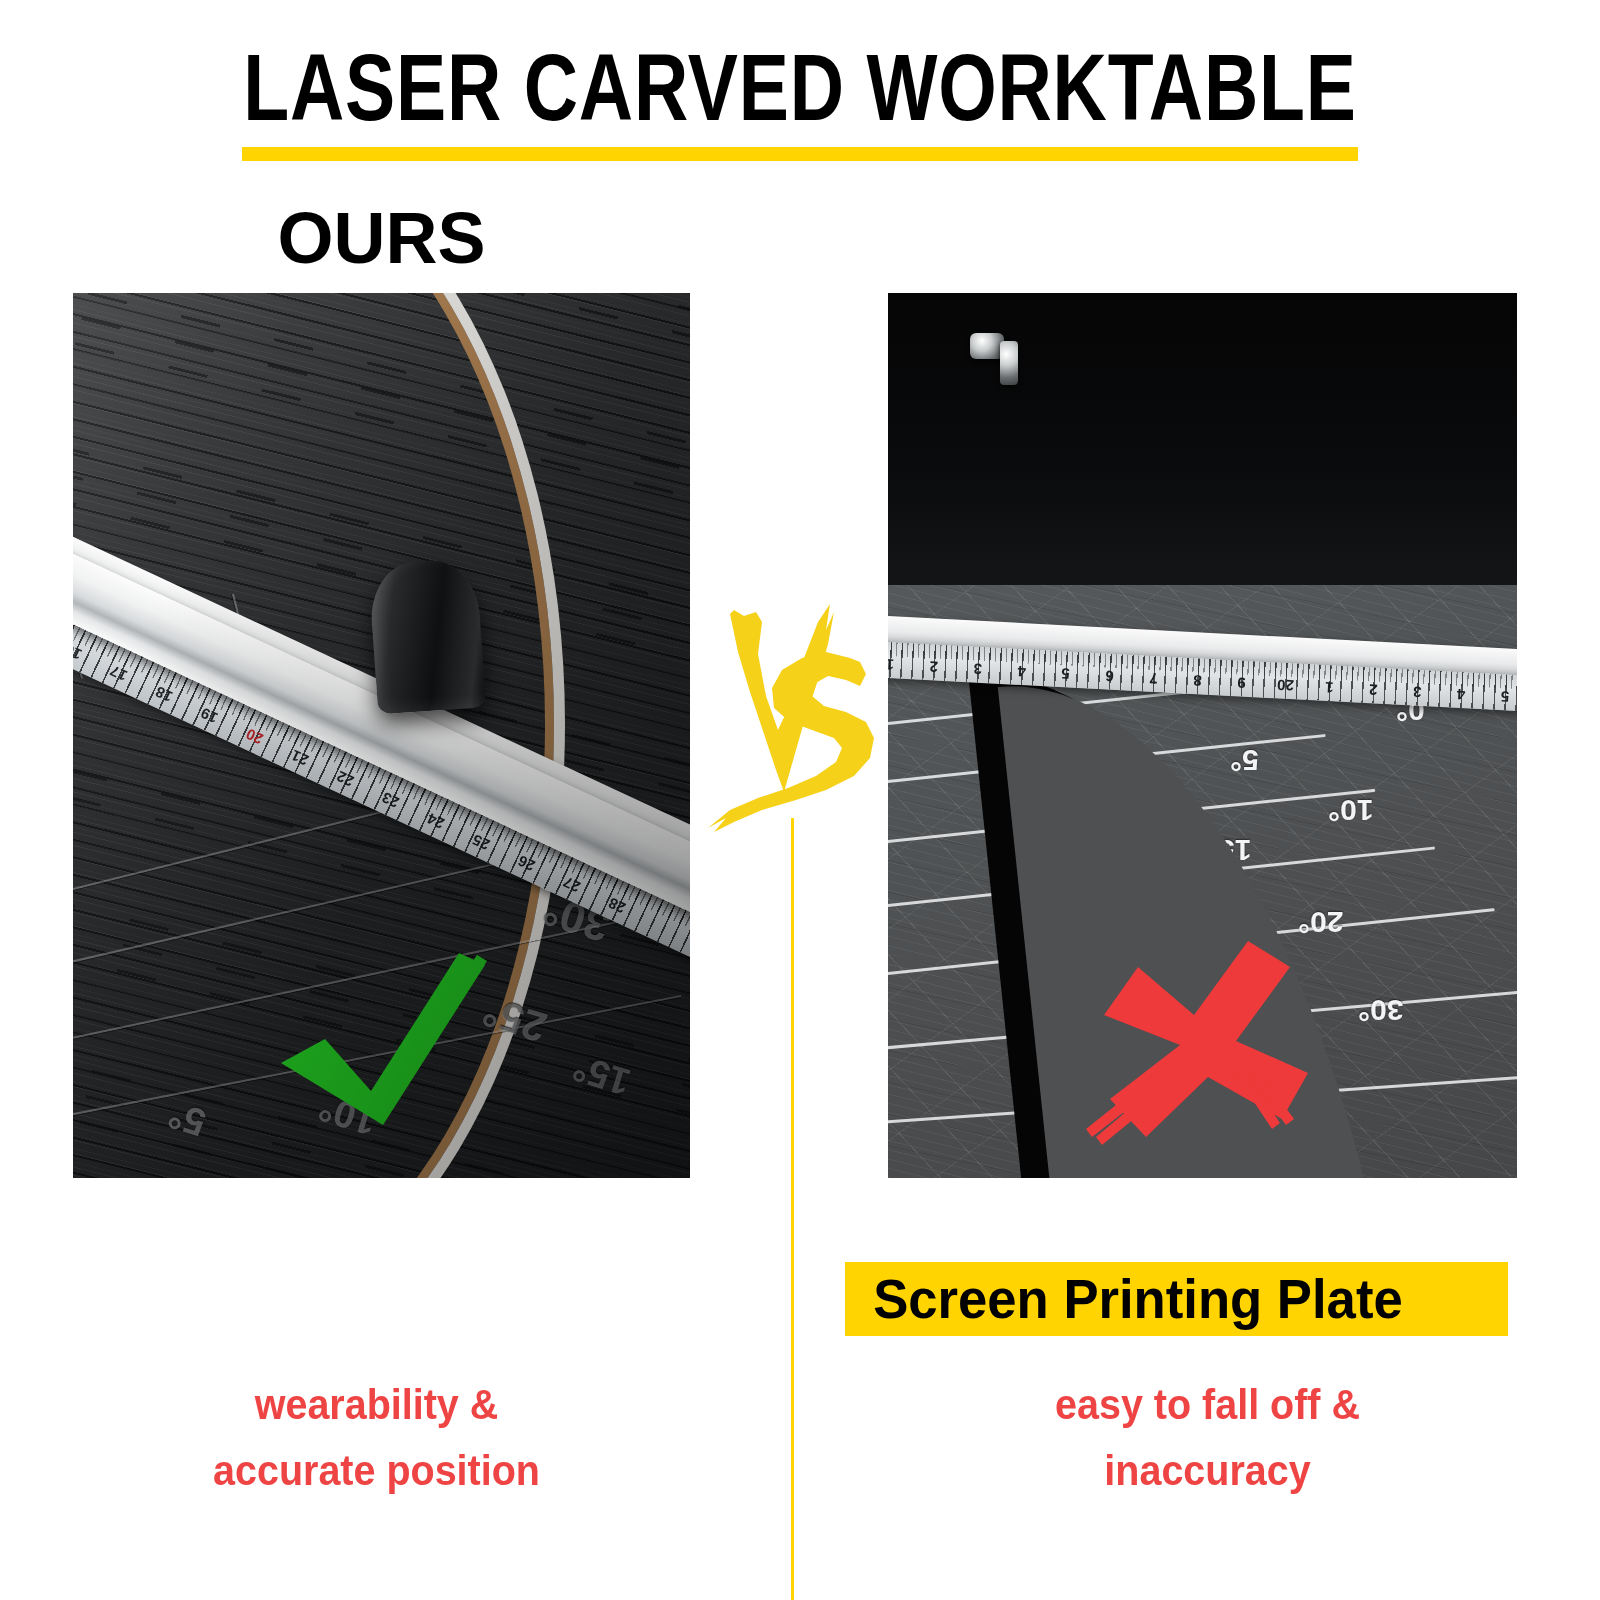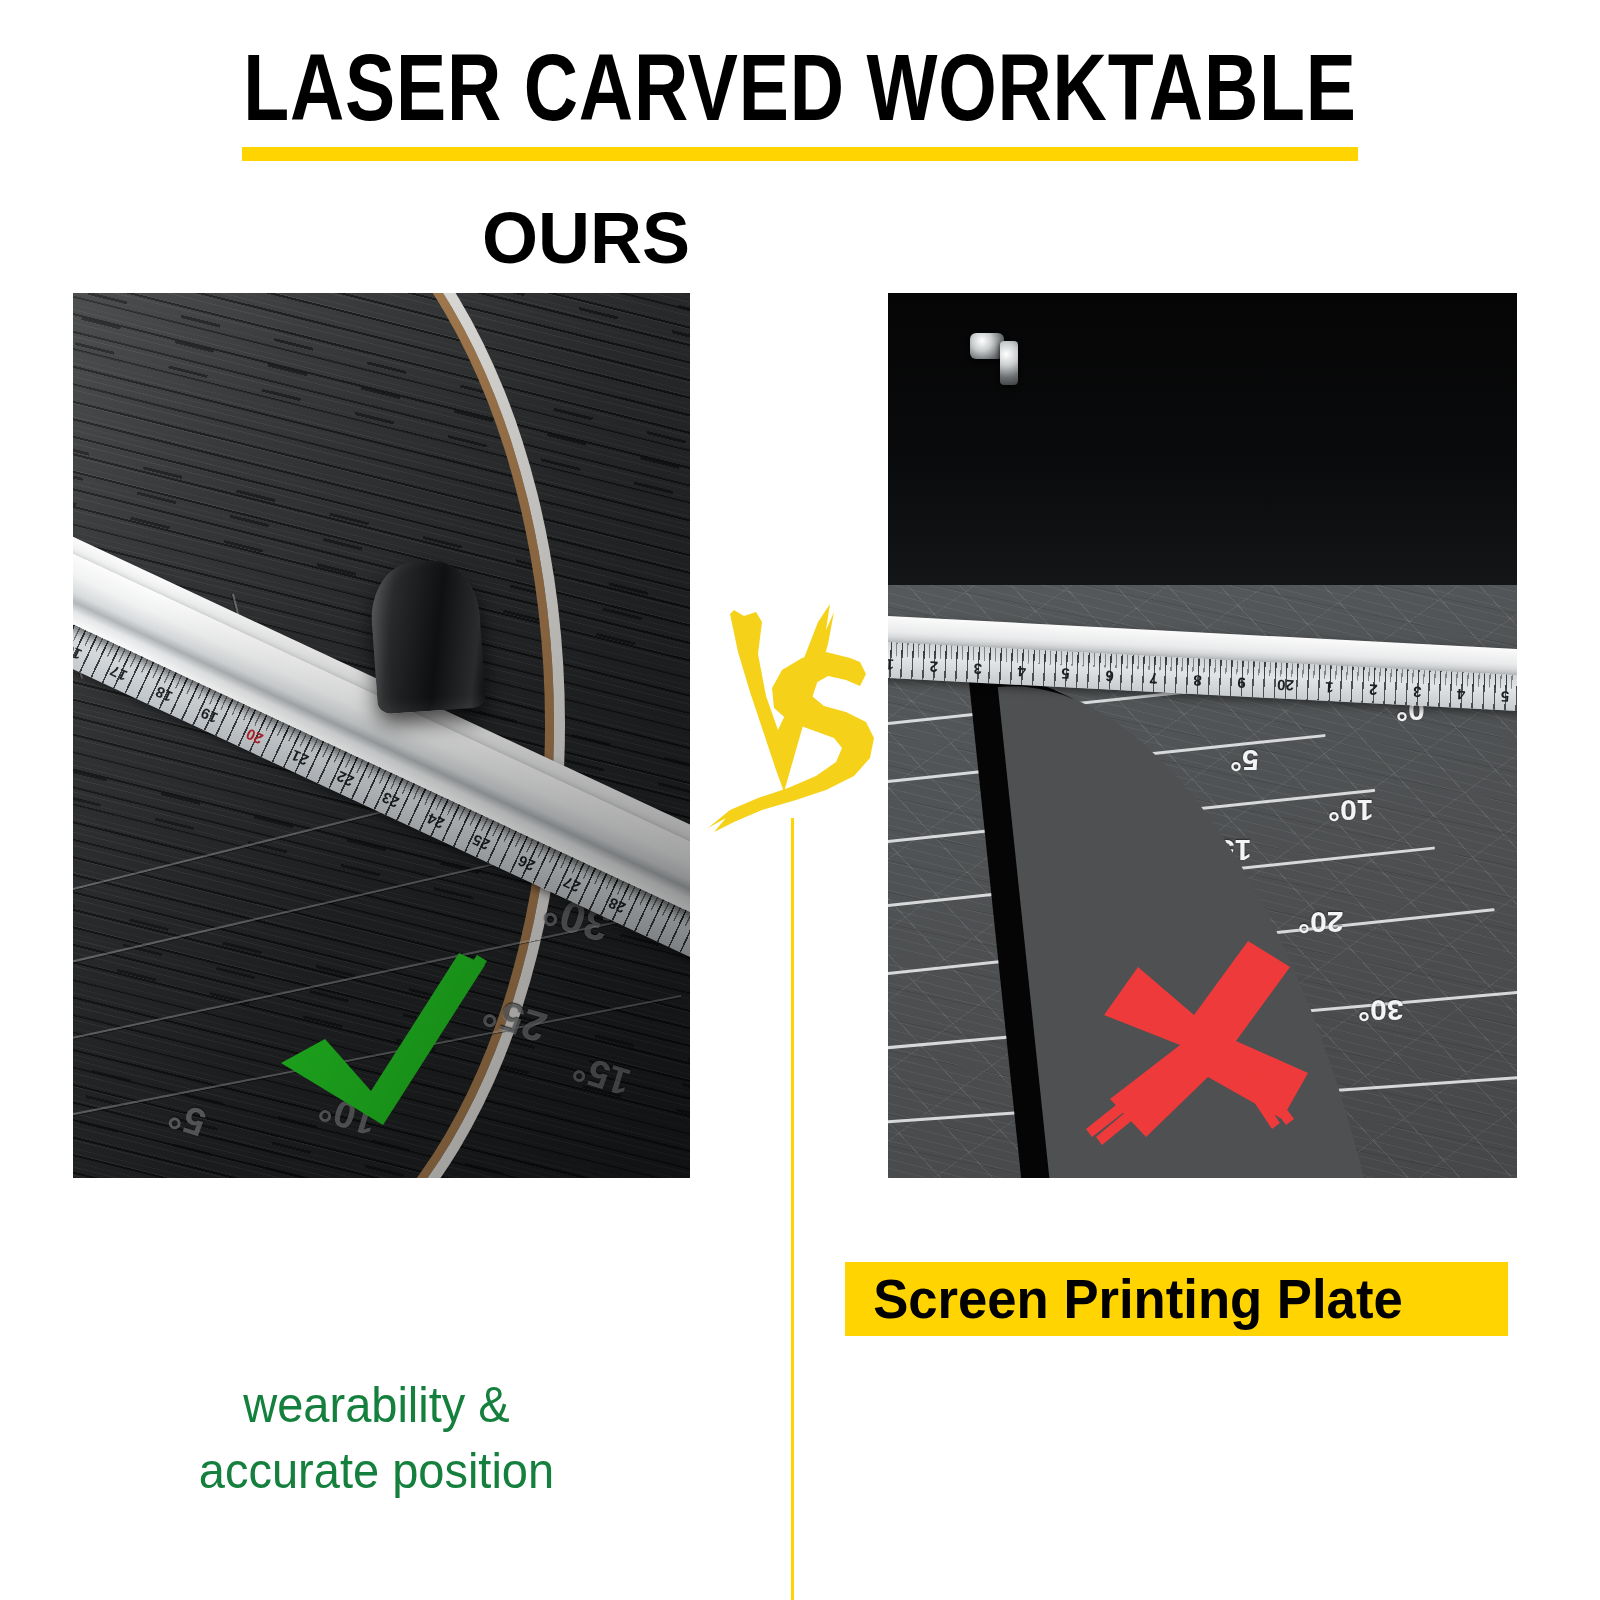--- a/index.html
+++ b/index.html
@@ -28,21 +28,21 @@
   }
   .title-rule{
     position:absolute;left:242px;top:147px;width:1116px;height:14px;
     background:var(--yellow);
   }
 
   
   .col-head{
     position:absolute;top:198px;
     font-weight:700;font-size:72px;line-height:80px;
-    color:#000;text-align:right;white-space:nowrap;
+    color:#000;text-align:center;white-space:nowrap;
   }
   .col-head.left{left:73px;width:617px;}
   .col-head.right{left:888px;width:629px;}
 
   
   .photo{
     position:absolute;top:293px;height:885px;
     overflow:hidden;
   }
   .photo.left{left:73px;width:617px;}
@@ -217,21 +217,21 @@
   }
   .band.left{left:33px;top:1262px;width:687px;}
   .band.right{left:845px;top:1262px;width:663px;}
   .band-text{
     font-weight:700;font-size:56px;line-height:60px;color:#000;
     white-space:nowrap;transform:scaleX(0.94);transform-origin:0 50%;
     padding-left:30px;
   }
   .caption{
     position:absolute;text-align:center;
-    font-weight:400;font-size:50px;line-height:66px;color:#15803d;
+    font-weight:700;font-size:42px;line-height:66px;color:#ef4444;
   }
   .caption.left{left:33px;top:1372px;width:687px;}
   .caption.right{left:845px;top:1372px;width:725px;}
   .caption span{display:block;transform:scaleX(0.94);}
 
   :root{ --yellow:#FFD400; }
 </style>
 </head>
 <body>
 
@@ -374,14 +374,18 @@
   <div class="divider"></div>
 
   <div class="band right">
     <div class="band-text">Screen Printing Plate</div>
   </div>
 
   <div class="caption left">
     <span>wearability &amp;</span>
     <span>accurate position</span>
   </div>
+  <div class="caption right">
+    <span>easy to fall off &amp;</span>
+    <span>inaccuracy</span>
+  </div>
 
 </div>
 
 </body></html>

